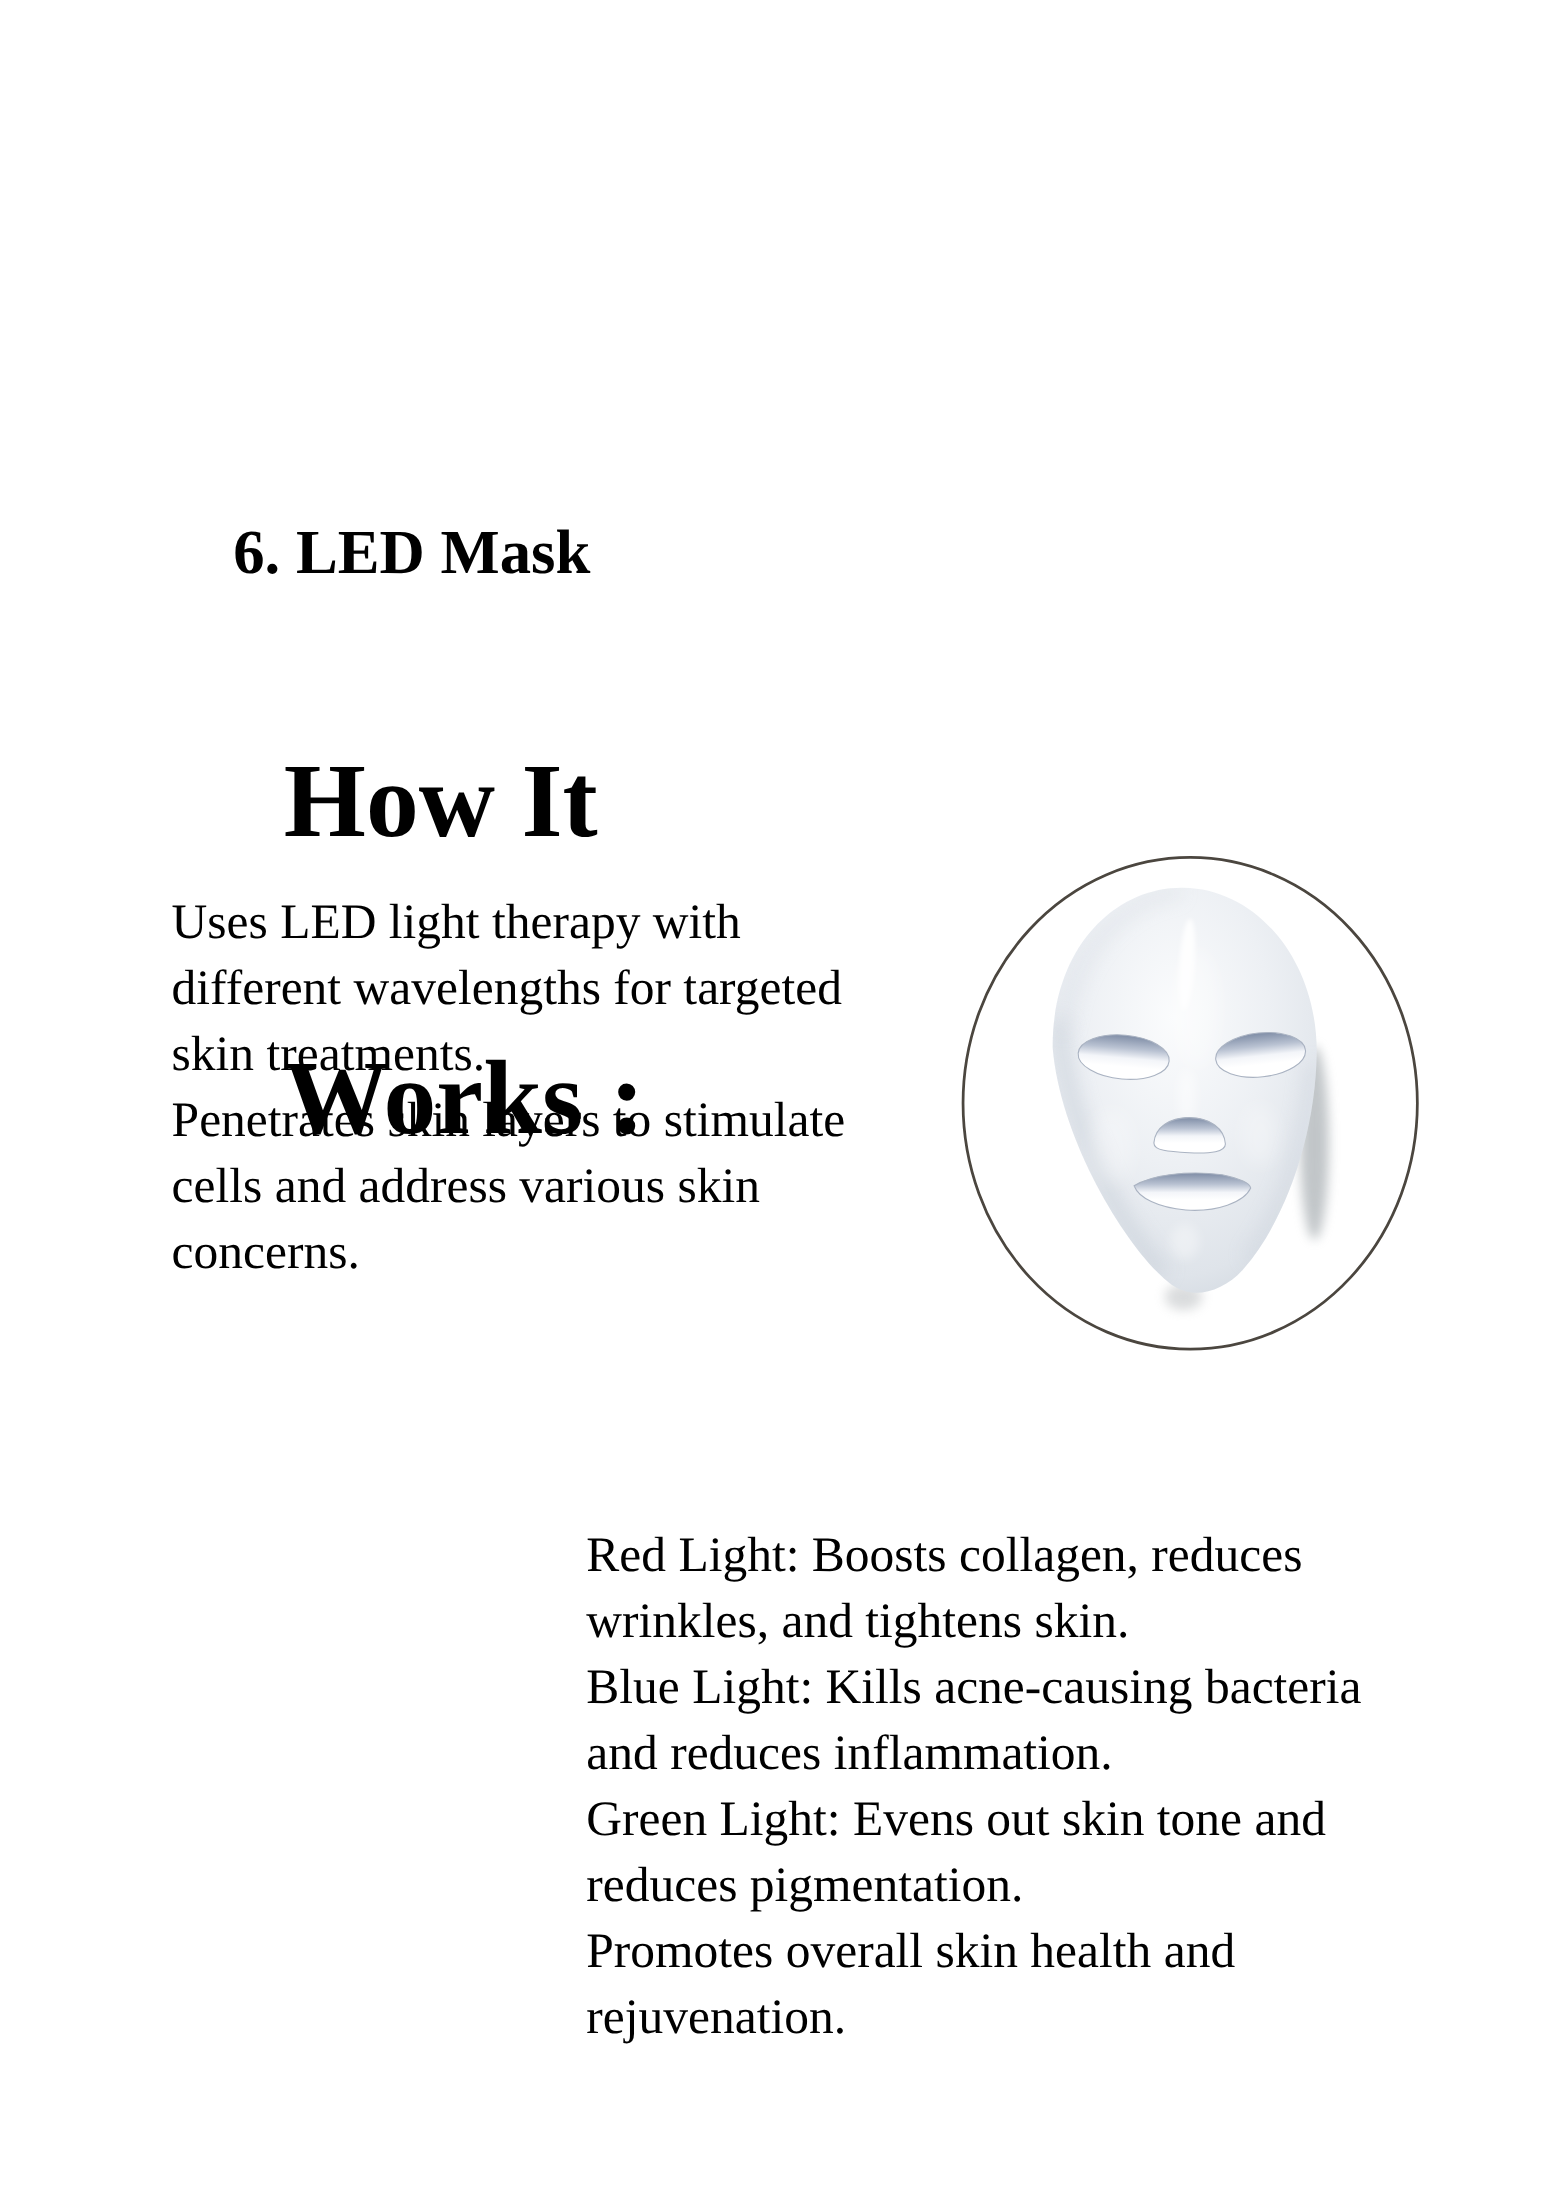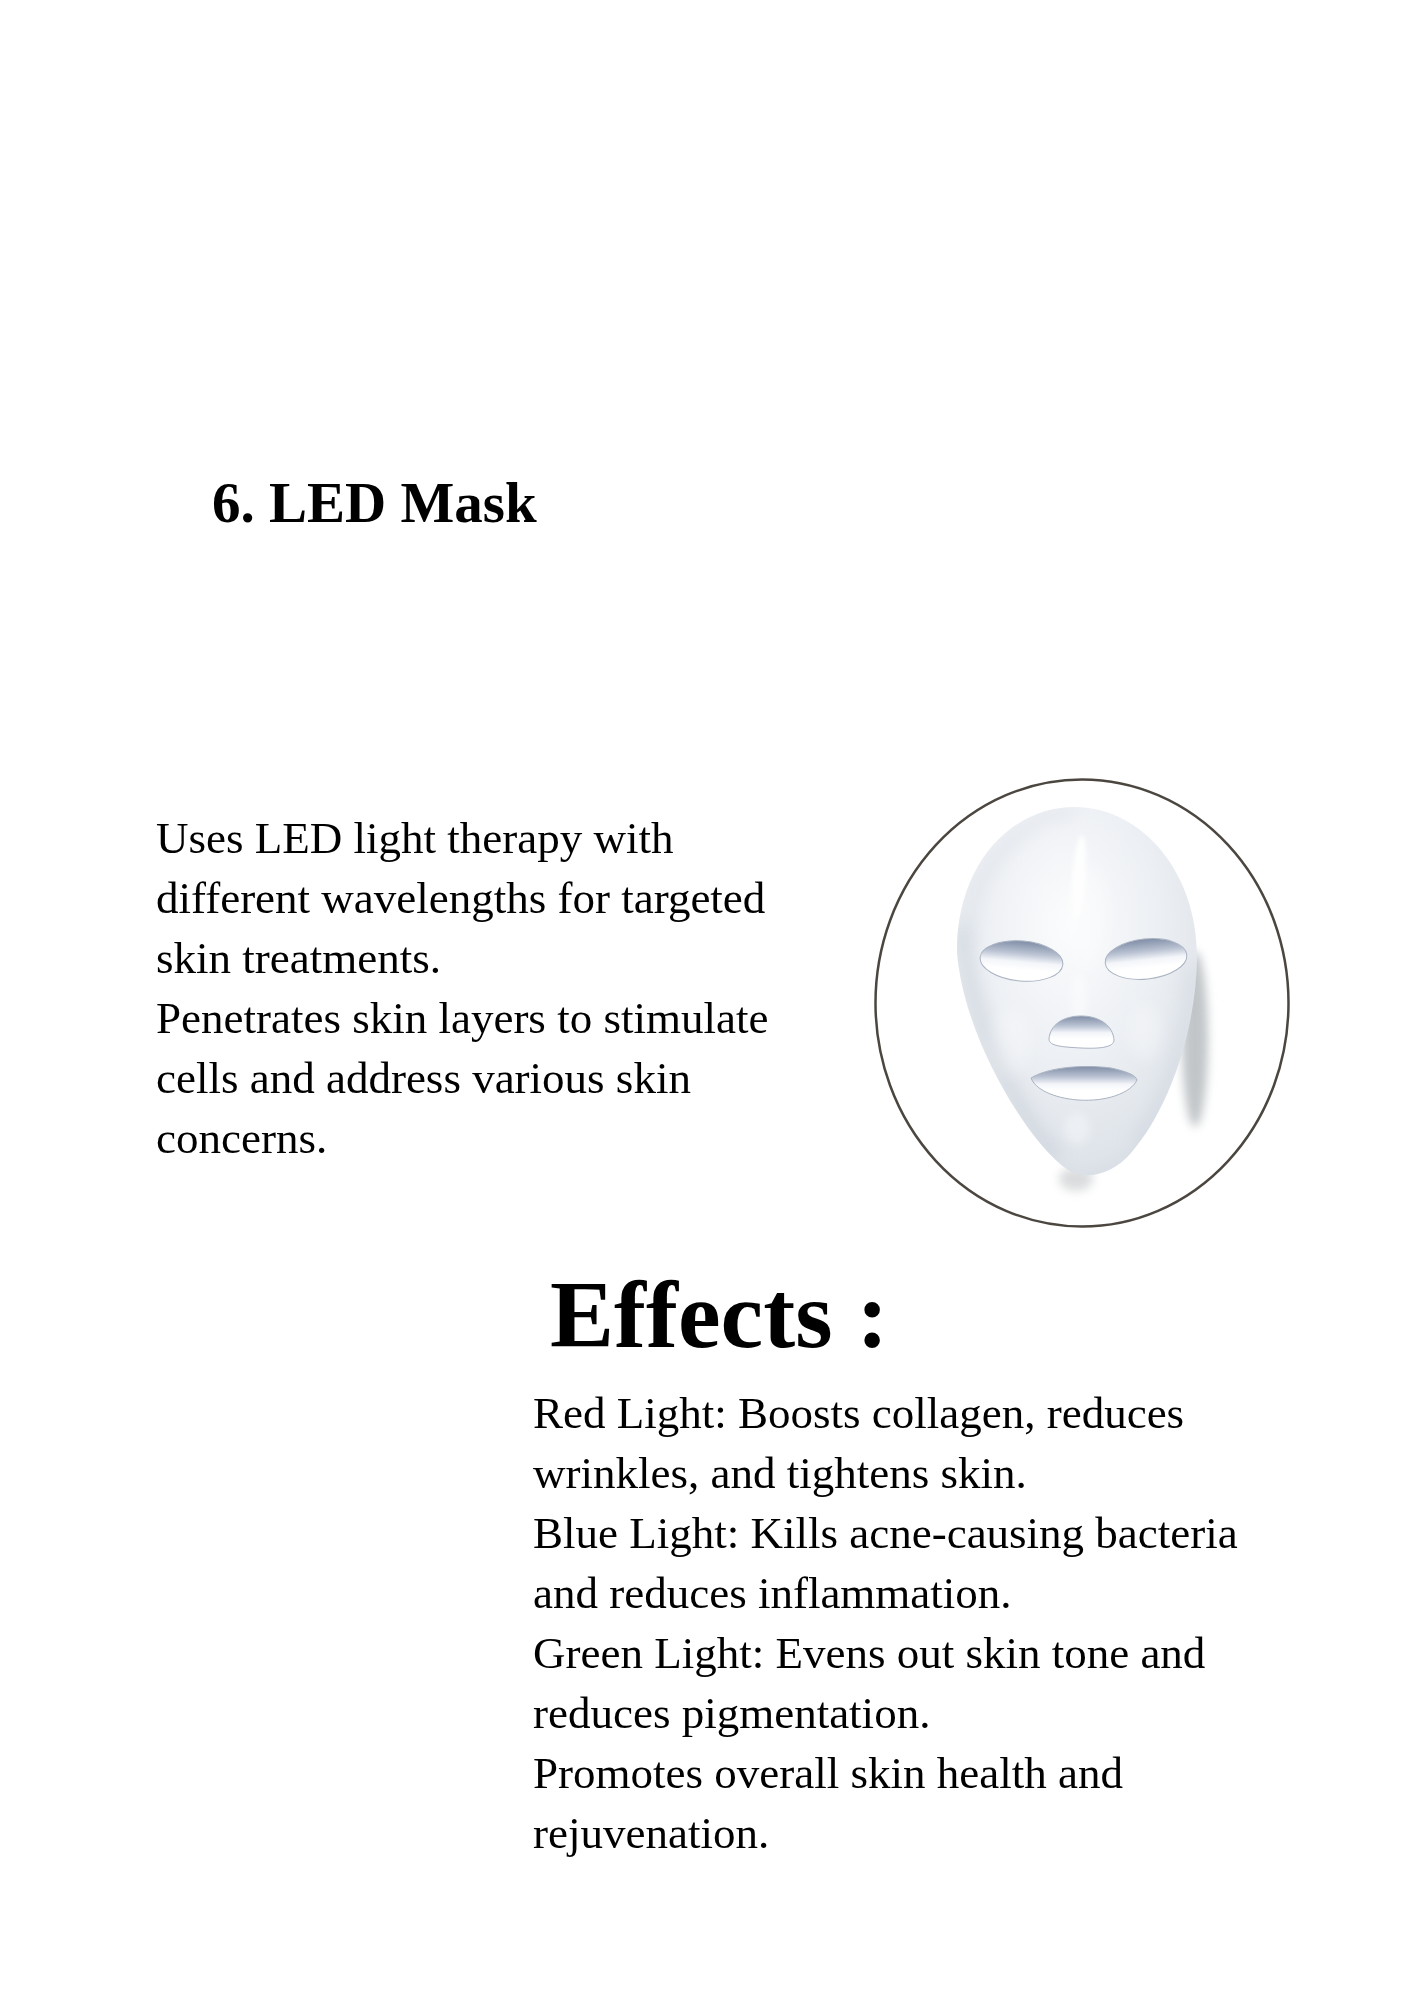--- a/index.html
+++ b/index.html
@@ -52,20 +52,24 @@
   }
   .figure-wrap svg { display: block; width: 100%; height: 100%; }
 </style>
 </head>
 <body>
 
 <div class="page">
 
   <div class="section-label">6. LED Mask</div>
 
+  <h1 class="big-heading hiw-heading">
+    <span>How It</span>
+    <span>Works :</span>
+  </h1>
 
   <p class="body-text hiw-body">Uses LED light therapy with
 different wavelengths for targeted
 skin treatments.
 Penetrates skin layers to stimulate
 cells and address various skin
 concerns.</p>
 
   <figure class="figure-wrap">
     <svg viewBox="0 0 418 452" xmlns="http://www.w3.org/2000/svg">
@@ -122,21 +126,20 @@
 
       <ellipse cx="148.5" cy="184" rx="41.5" ry="20" transform="rotate(5 148.5 184)" fill="url(#holeGrad)" stroke="#aab3c2" stroke-width="1"></ellipse>
       <ellipse cx="273" cy="182" rx="41" ry="20" transform="rotate(-6 273 182)" fill="url(#holeGrad)" stroke="#aab3c2" stroke-width="1"></ellipse>
 
       <path d="M 176 262 C 177 248 190 239 208 239 C 227 239 240 249 241 263 C 241 270 228 272 208 271 C 189 270 176 269 176 262 Z" fill="url(#holeGrad)" stroke="#aab3c2" stroke-width="1"></path>
 
       <path d="M 158 301 C 174 291 207 287 238 291 C 252 294 263 298 264 303 C 258 316 233 325 205 323 C 180 321 162 312 158 301 Z" fill="url(#holeGrad)" stroke="#aab3c2" stroke-width="1"></path>
     </svg>
   </figure>
 
-  <h2 class="big-heading effects-heading">Effects :</h2>
 
   <p class="body-text effects-body">Red Light: Boosts collagen, reduces
 wrinkles, and tightens skin.
 Blue Light: Kills acne-causing bacteria
 and reduces inflammation.
 Green Light: Evens out skin tone and
 reduces pigmentation.
 Promotes overall skin health and
 rejuvenation.</p>
 

